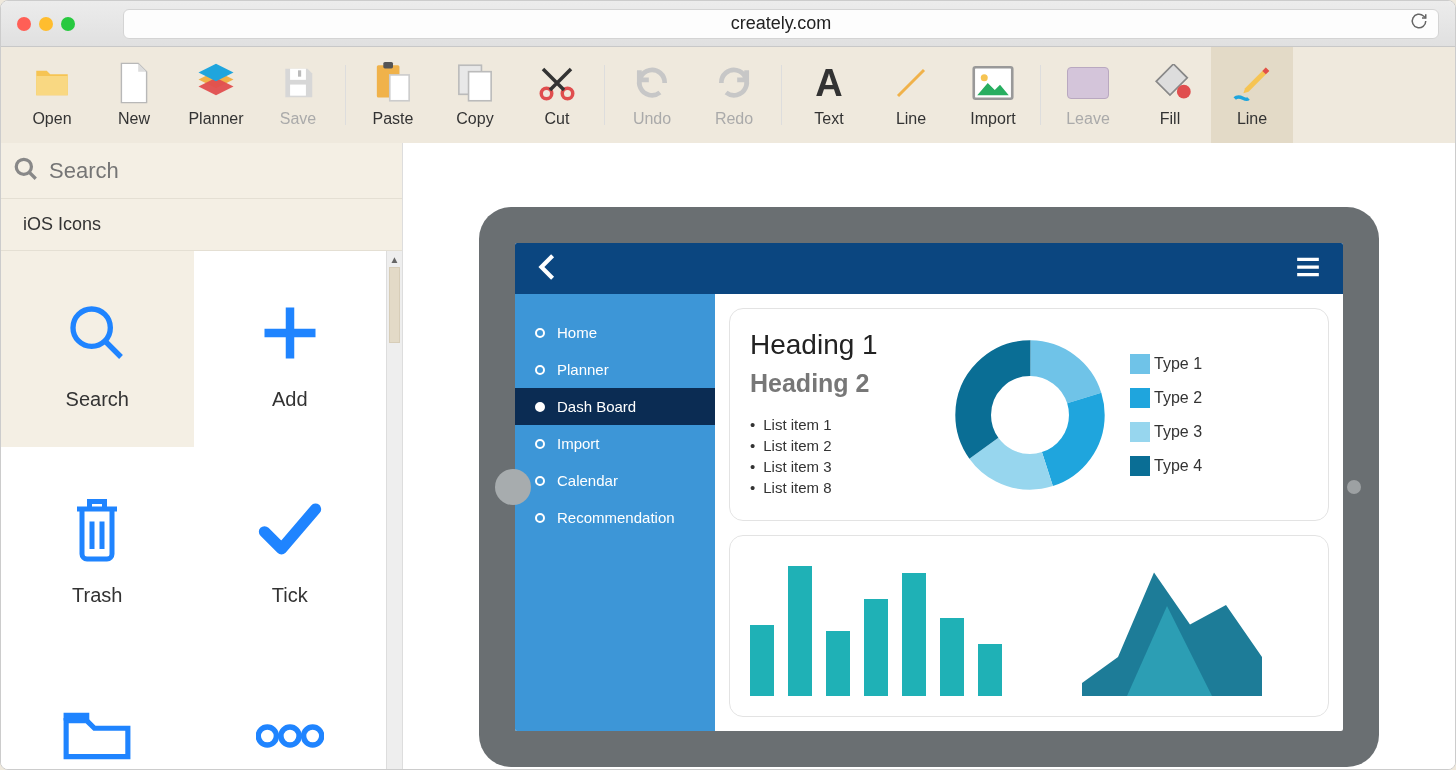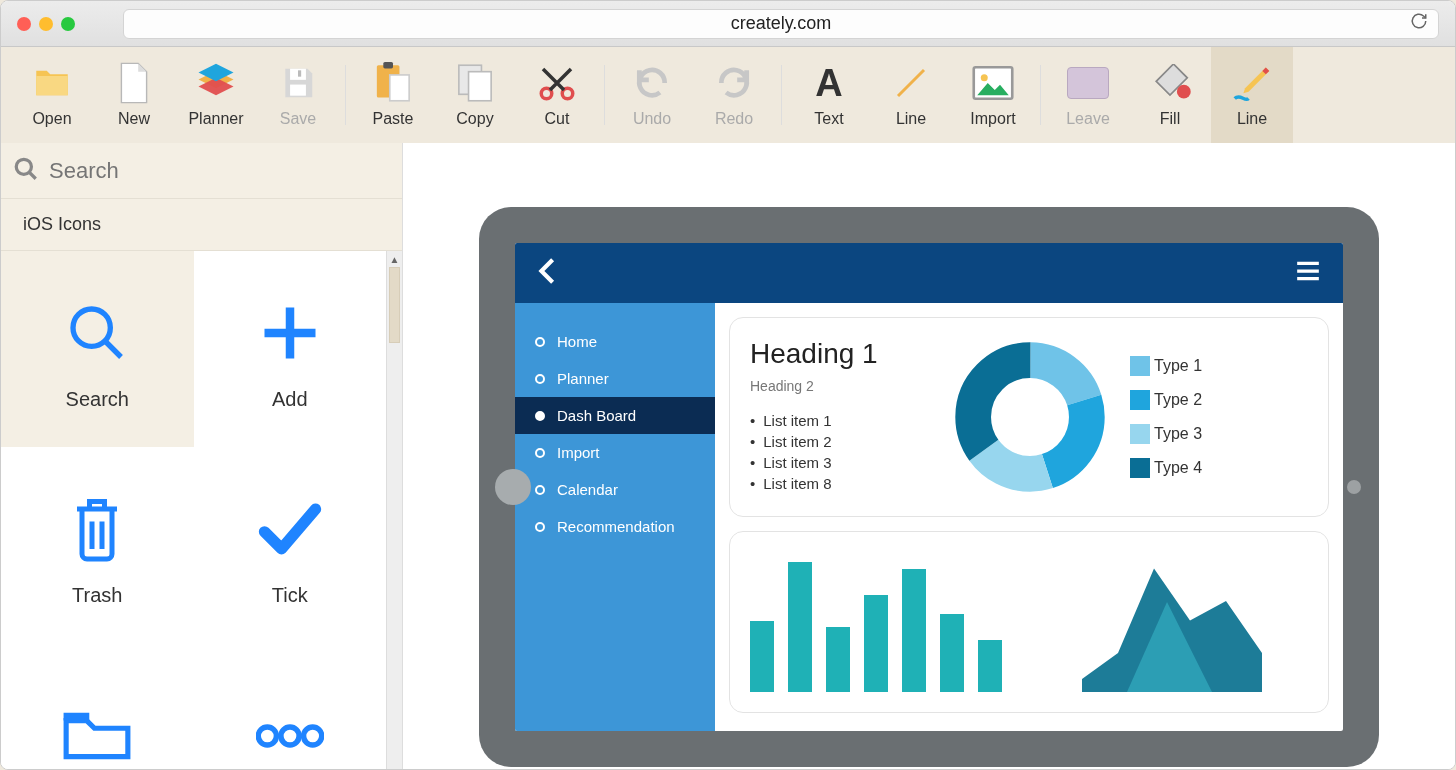--- a/index.html
+++ b/index.html
@@ -40,21 +40,21 @@
 .screen-body{flex:1;display:flex}
 .sidemenu{width:200px;background:#3d96d7;padding-top:20px}
 .sidemenu .item{display:flex;align-items:center;gap:12px;color:#fff;font-size:15px;padding:10px 20px}
 .sidemenu .item.active{background:#0b2c53}
 .sidemenu .bullet{width:10px;height:10px;border-radius:50%;border:2px solid #fff;background:transparent}
 .sidemenu .item.active .bullet{background:#fff}
 .content{flex:1;padding:14px;display:flex;flex-direction:column;gap:14px}
 .card{background:#fff;border:1px solid #e3e3e3;border-radius:14px;padding:20px;display:flex}
 .card1-left{flex:0 0 180px}
 .card1-left h1{font-size:28px;font-weight:400;color:#222;margin-bottom:8px}
-.card1-left h2{font-size:14px;font-weight:400;color:#777;margin-bottom:18px}
+.card1-left h2{font-size:25px;font-weight:700;color:#777;margin-bottom:18px}
 .card1-left ul{list-style:none}
 .card1-left li{font-size:15px;color:#333;margin-bottom:4px}
 .card1-left li::before{content:"•";margin-right:8px}
 .donut-wrap{flex:0 0 200px;display:flex;align-items:center;justify-content:center}
 .legend{flex:0 0 130px;display:flex;flex-direction:column;gap:14px;justify-content:center}
 .legend-row{display:flex;align-items:center;gap:4px;font-size:16px;color:#333}
 .legend-sq{width:20px;height:20px}
 .card2{gap:80px;align-items:flex-end;padding-top:30px;min-height:160px}
 .barplot{display:flex;align-items:flex-end;gap:14px;height:130px}
 .barplot .bar{width:24px;background:#1fb1b6}

